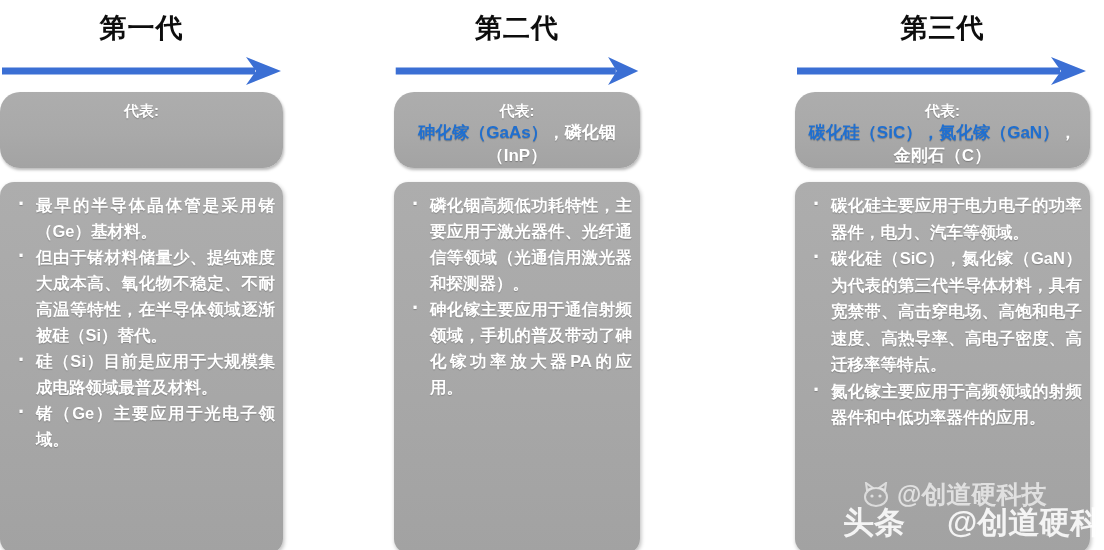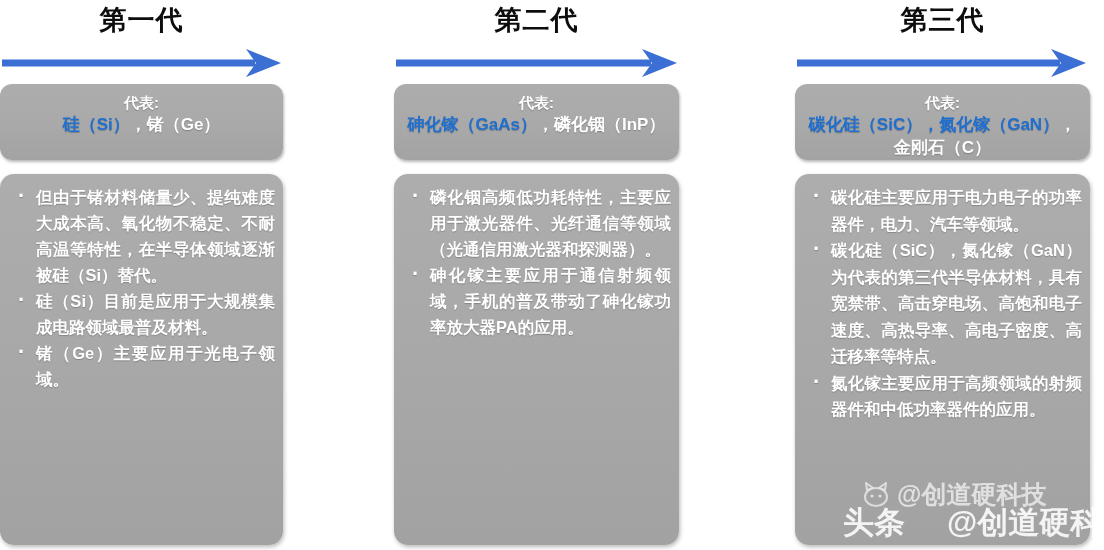--- a/index.html
+++ b/index.html
@@ -21,50 +21,50 @@
     width: 1104px;
     height: 550px;
   }
 
   .column {
     position: absolute;
     top: 0;
     height: 550px;
   }
   .col-1 { left: 0px;   width: 283px; }
-  .col-2 { left: 394px; width: 285px; }
+  .col-2 { left: 394px; width: 246px; }
   .col-3 { left: 795px; width: 295px; }
 
   .col-title {
     text-align: center;
     font-size: 27px;
     font-weight: bold;
     color: #0d0d0d;
     letter-spacing: 1px;
     line-height: 40px;
     height: 40px;
-    margin-top: 0;
+    margin-top: 8px;
     font-family: "Liberation Sans", "DejaVu Sans", sans-serif;
   }
 
   .arrow-wrap {
     position: relative;
     height: 34px;
     margin-top: 4px;
   }
   .arrow-wrap svg {
     display: block;
     width: 100%;
     height: 34px;
   }
 
   .rep-box {
     margin-top: 6px;
     background: linear-gradient(to bottom, #adadad 0%, #a9a9a9 55%, #a3a3a3 100%);
-    border-radius: 12px;
+    border-radius: 20px;
     box-shadow: 1px 2px 3px rgba(0,0,0,0.28);
     padding: 9px 10px 10px 10px;
     box-sizing: border-box;
     text-align: center;
   }
   .rep-box.h1 { height: 76px; }
   .rep-box.h2 { height: 76px; }
 
   .rep-label {
     color: #ffffff;
@@ -172,26 +172,24 @@
   <div class="column col-1">
     <div class="col-title">第一代</div>
     <div class="arrow-wrap">
       <svg viewBox="0 0 283 34" preserveAspectRatio="none">
         <line x1="2" y1="19" x2="255" y2="19" stroke="#3b6fd4" stroke-width="7"></line>
         <polygon points="246,5 281,19 246,33 256,19" fill="#3b6fd4"></polygon>
       </svg>
     </div>
     <div class="rep-box h1">
       <div class="rep-label">代表:</div>
-      <div class="rep-value">
-        <span class="hl">硅（Si）</span><span>，锗（Ge）</span>
-      </div>
     </div>
     <div class="body-box">
       <ul class="bullets">
+        <li>最早的半导体晶体管是采用锗（Ge）基材料。</li>
         <li>但由于锗材料储量少、提纯难度大成本高、氧化物不稳定、不耐高温等特性，在半导体领域逐渐被硅（Si）替代。</li>
         <li>硅（Si）目前是应用于大规模集成电路领域最普及材料。</li>
         <li>锗（Ge）主要应用于光电子领域。</li>
       </ul>
     </div>
   </div>
 
   <div class="column col-2">
     <div class="col-title">第二代</div>
     <div class="arrow-wrap">

